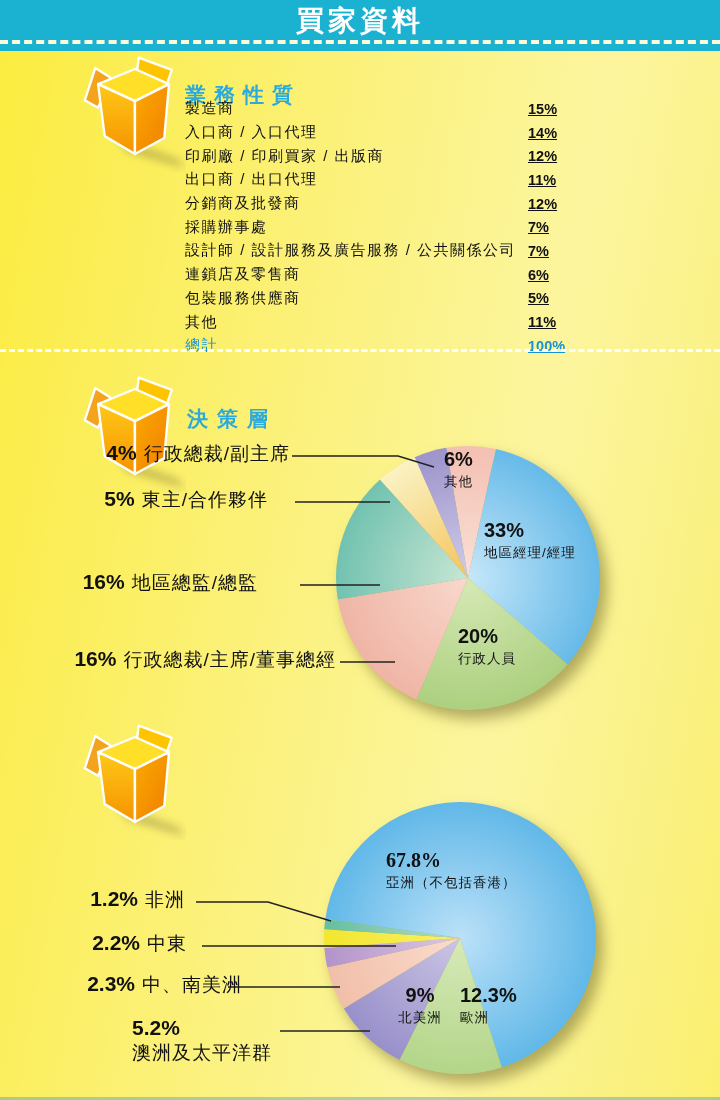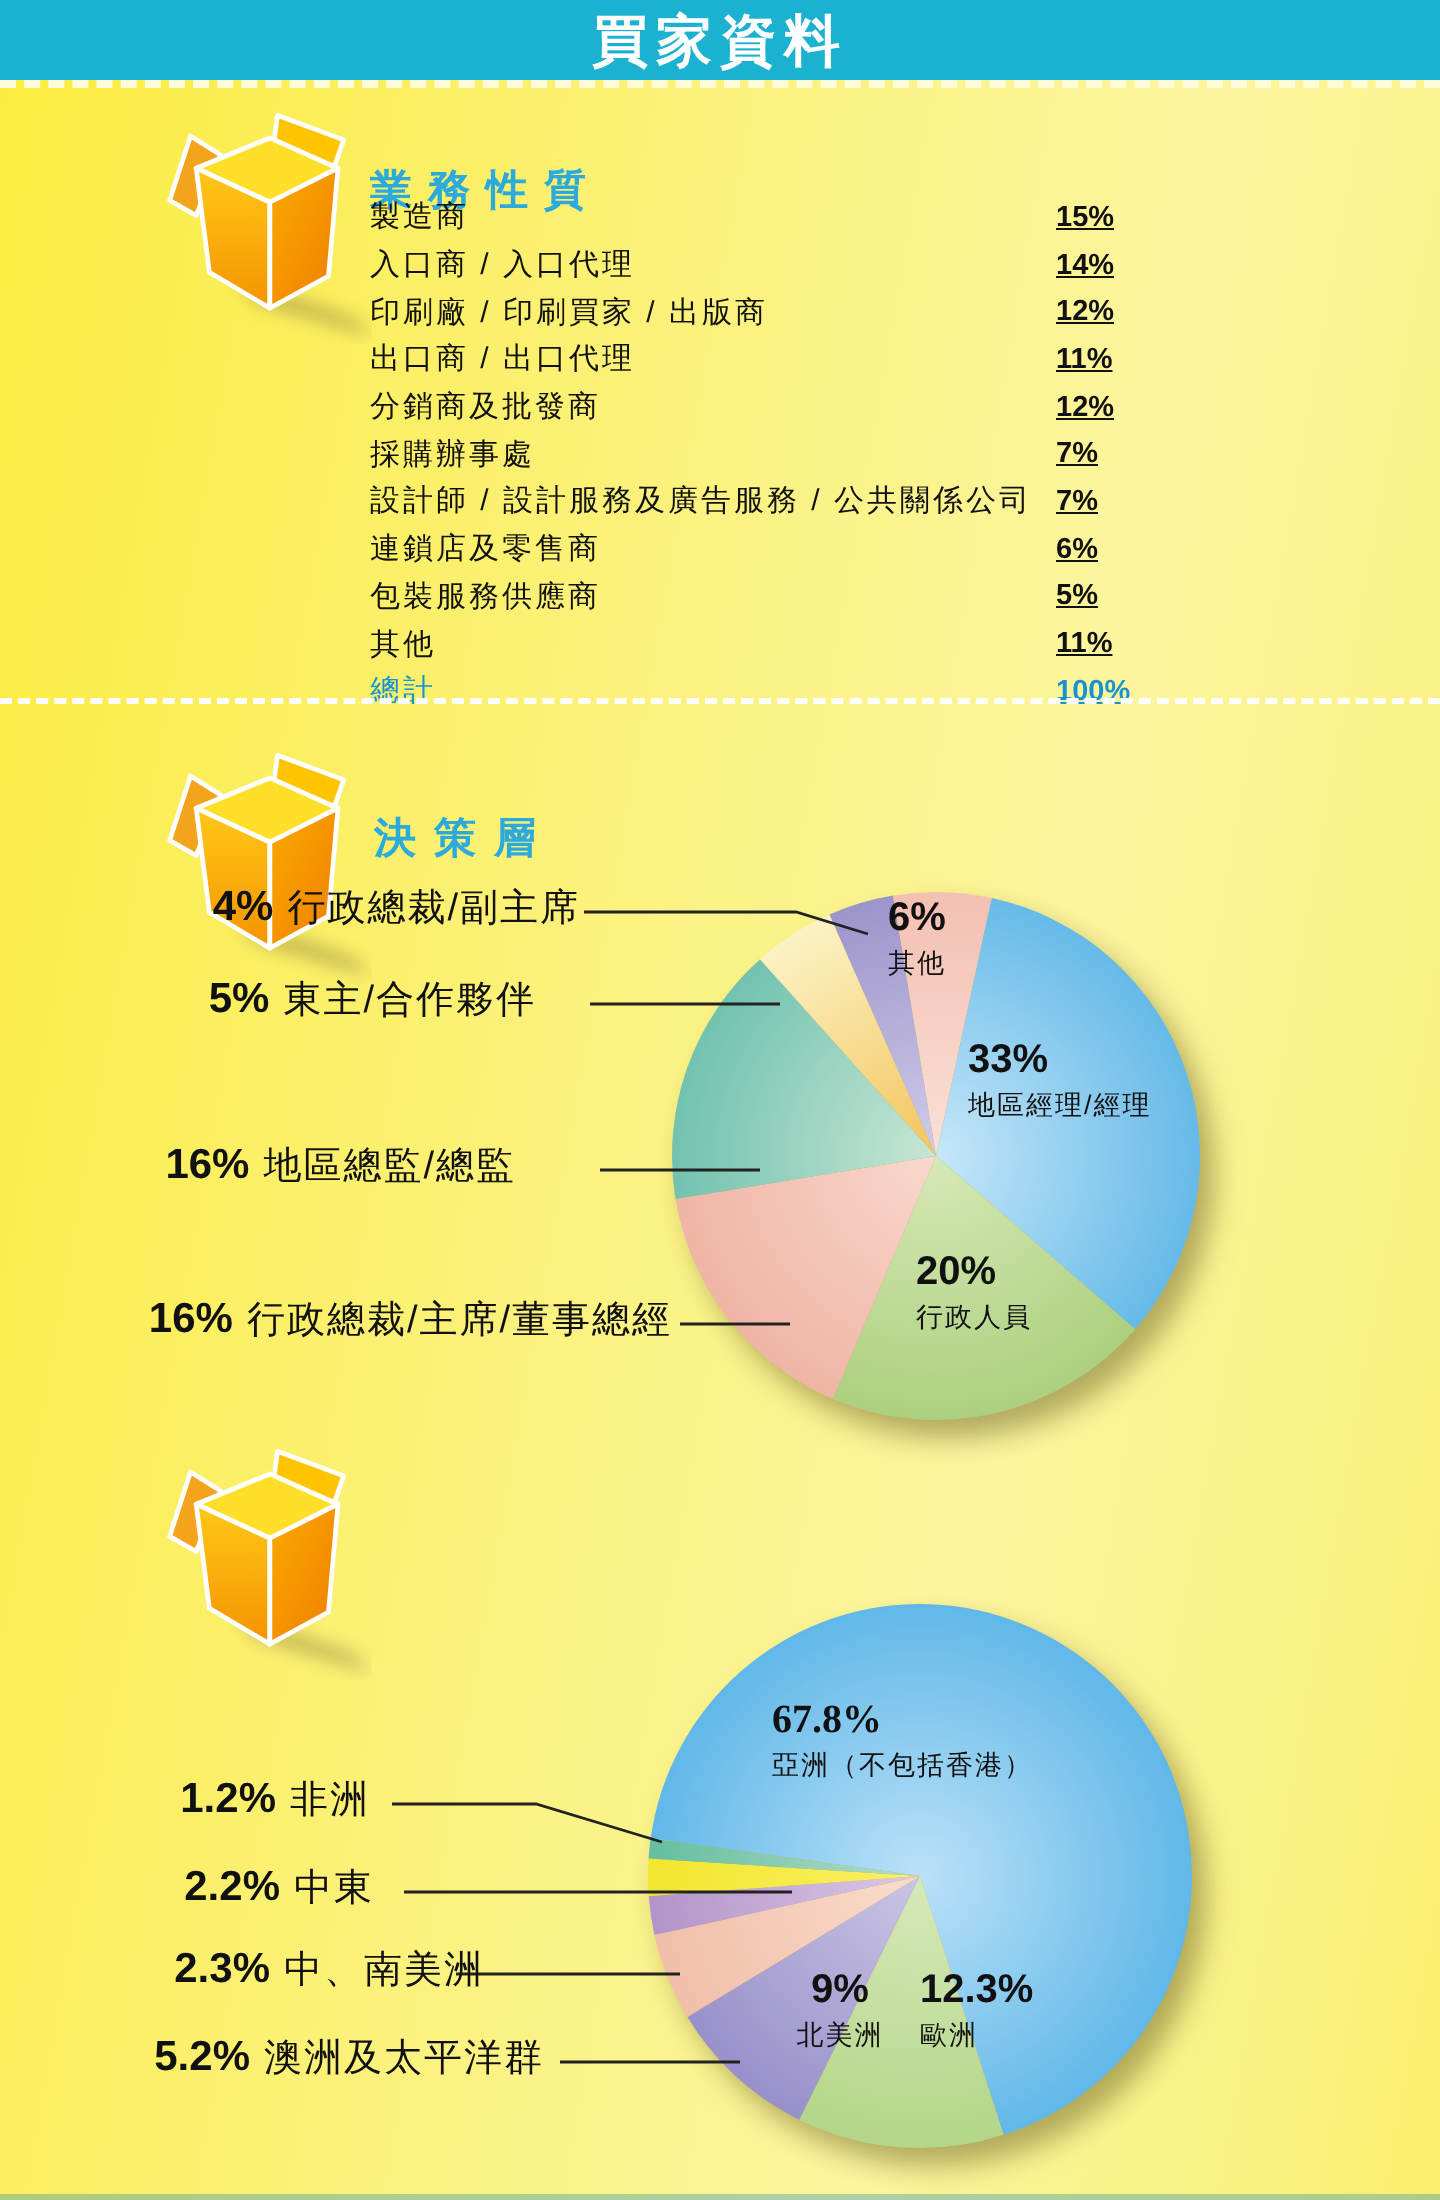--- a/index.html
+++ b/index.html
@@ -2,21 +2,21 @@
 <html><head>
 <meta charset="utf-8">
 <style>
   html,body{margin:0;padding:0;background:#e8e8e8;}
   .page{
     position:relative;width:720px;height:1100px;overflow:hidden;margin:0 auto;
     background:linear-gradient(100deg,#FBEC3E 0%,#FBEE5A 18%,#FBF282 45%,#FCF59E 68%,#FAF183 88%,#FBEF6E 100%);
     font-family:"Liberation Sans","DejaVu Sans",sans-serif;color:#111;
   }
   
-  .topbar{position:absolute;top:0;left:0;width:720px;height:40px;background:#1BB1D1;}
+  .topbar{position:absolute;top:0;left:0;width:720px;height:51px;background:#1BB1D1;}
   .topbar h1{margin:0;text-align:center;line-height:41px;font-size:28px;font-weight:bold;color:#fff;letter-spacing:4px;}
   .dash-top{position:absolute;top:40px;left:0;width:720px;border-top:4px dashed #FDFBD8;}
   .dash-mid{position:absolute;top:349px;left:0;width:720px;border-top:3px dashed #ffffff;}
   .bottom-edge{position:absolute;left:0;bottom:0;width:720px;height:3px;background:rgba(60,150,170,.4);}
 
   
   .box-icon{position:absolute;width:104px;height:120px;}
   #box1{left:82px;top:52px;} #box2{left:82px;top:372px;} #box3{left:82px;top:720px;}
 
   
@@ -41,21 +41,21 @@
   #pie3svg{left:314px;top:72px;width:292px;height:292px;}
   .lines{position:absolute;left:0;top:0;pointer-events:none;}
 
   
   .callout{position:absolute;white-space:nowrap;display:flex;align-items:baseline;}
   .callout .num{font-size:21px;font-weight:bold;}
   .callout .txt{font-size:19px;letter-spacing:1px;margin-left:7px;}
   #s2co1{right:430px;top:71px;} #s2co2{right:452px;top:117px;}
   #s2co3{right:462px;top:200px;} #s2co4{right:384px;top:277px;}
   #s3co1{right:535px;top:167px;} #s3co2{right:533px;top:211px;}
-  #s3co3{right:478px;top:252px;justify-content:center;} #s3co4{right:448px;top:296px;}
+  #s3co3{right:478px;top:252px;justify-content:center;} #s3co4{right:448px;top:296px;flex-direction:column;}
 
   
   .ip{position:absolute;white-space:nowrap;}
   .ip .num{display:block;font-size:20px;font-weight:bold;line-height:1.05;}
   .ip .txt{display:block;font-size:13.5px;letter-spacing:1px;margin-top:3px;}
   #s2ip0{left:444px;top:79px;} #s2ip1{left:484px;top:150px;} #s2ip2{left:458px;top:256px;}
   #s3ip0{left:386px;top:130px;font-family:Liberation Serif, serif;} #s3ip1{left:460px;top:265px;}
   #s3ip2{left:392px;top:265px;width:56px;text-align:center;}
 </style>
 </head>

